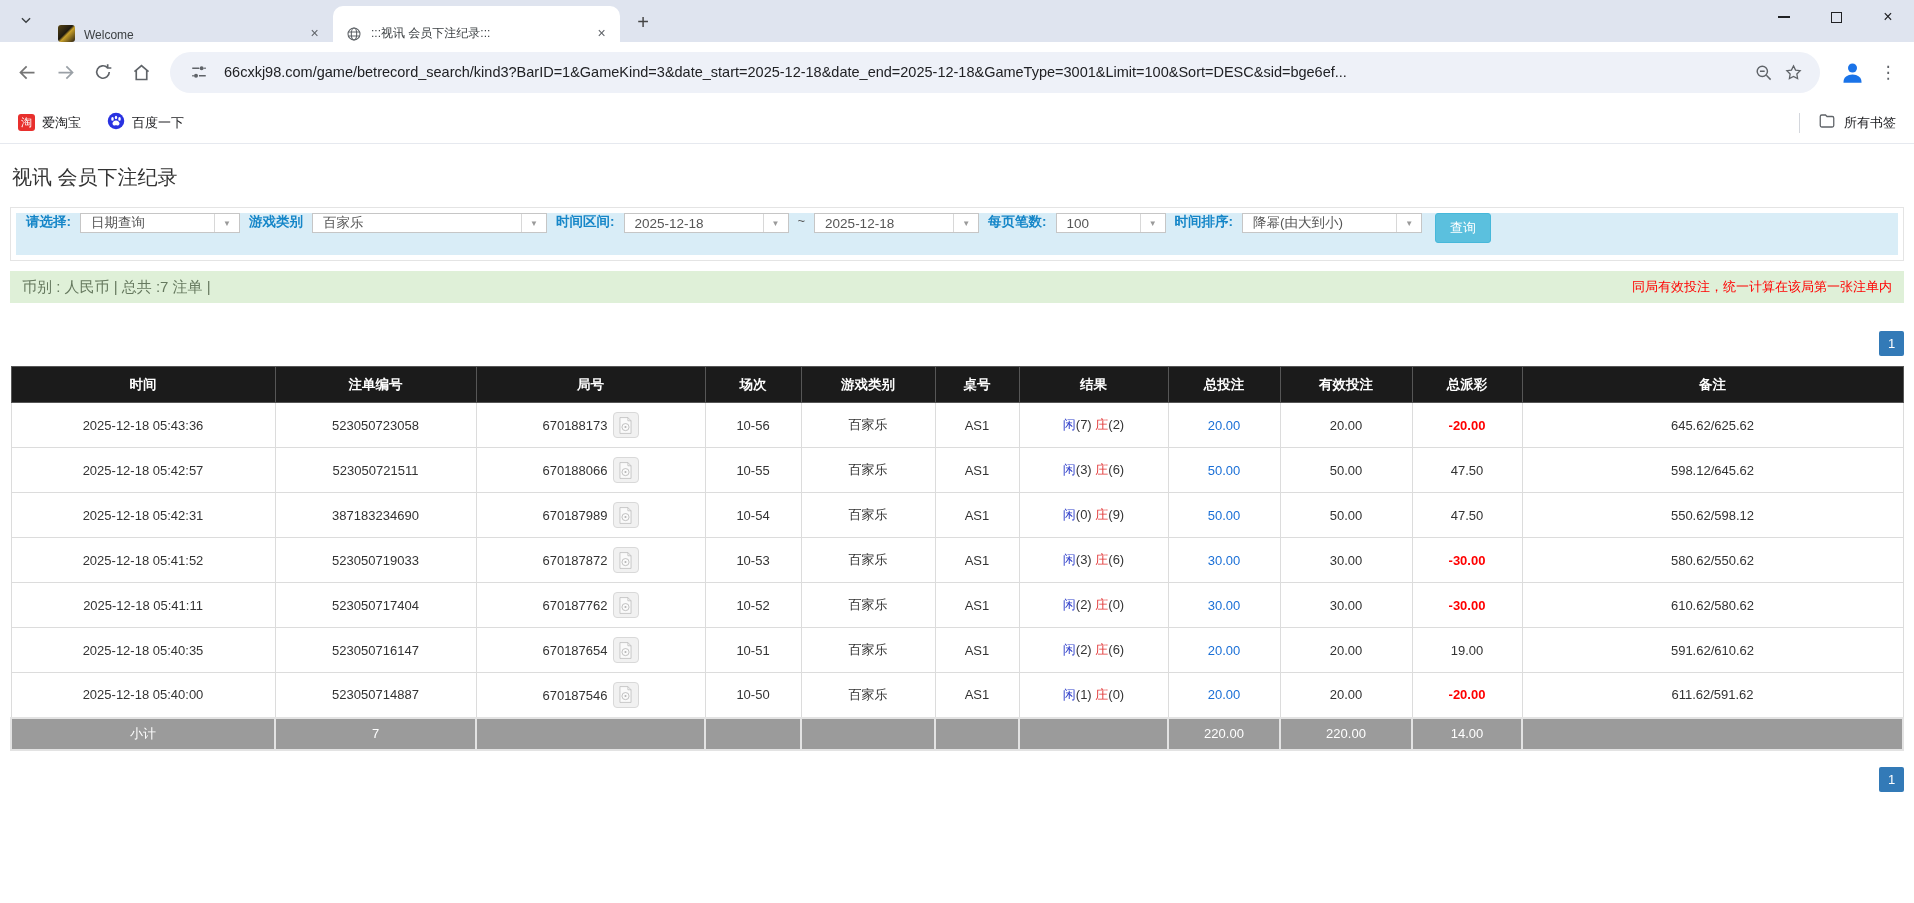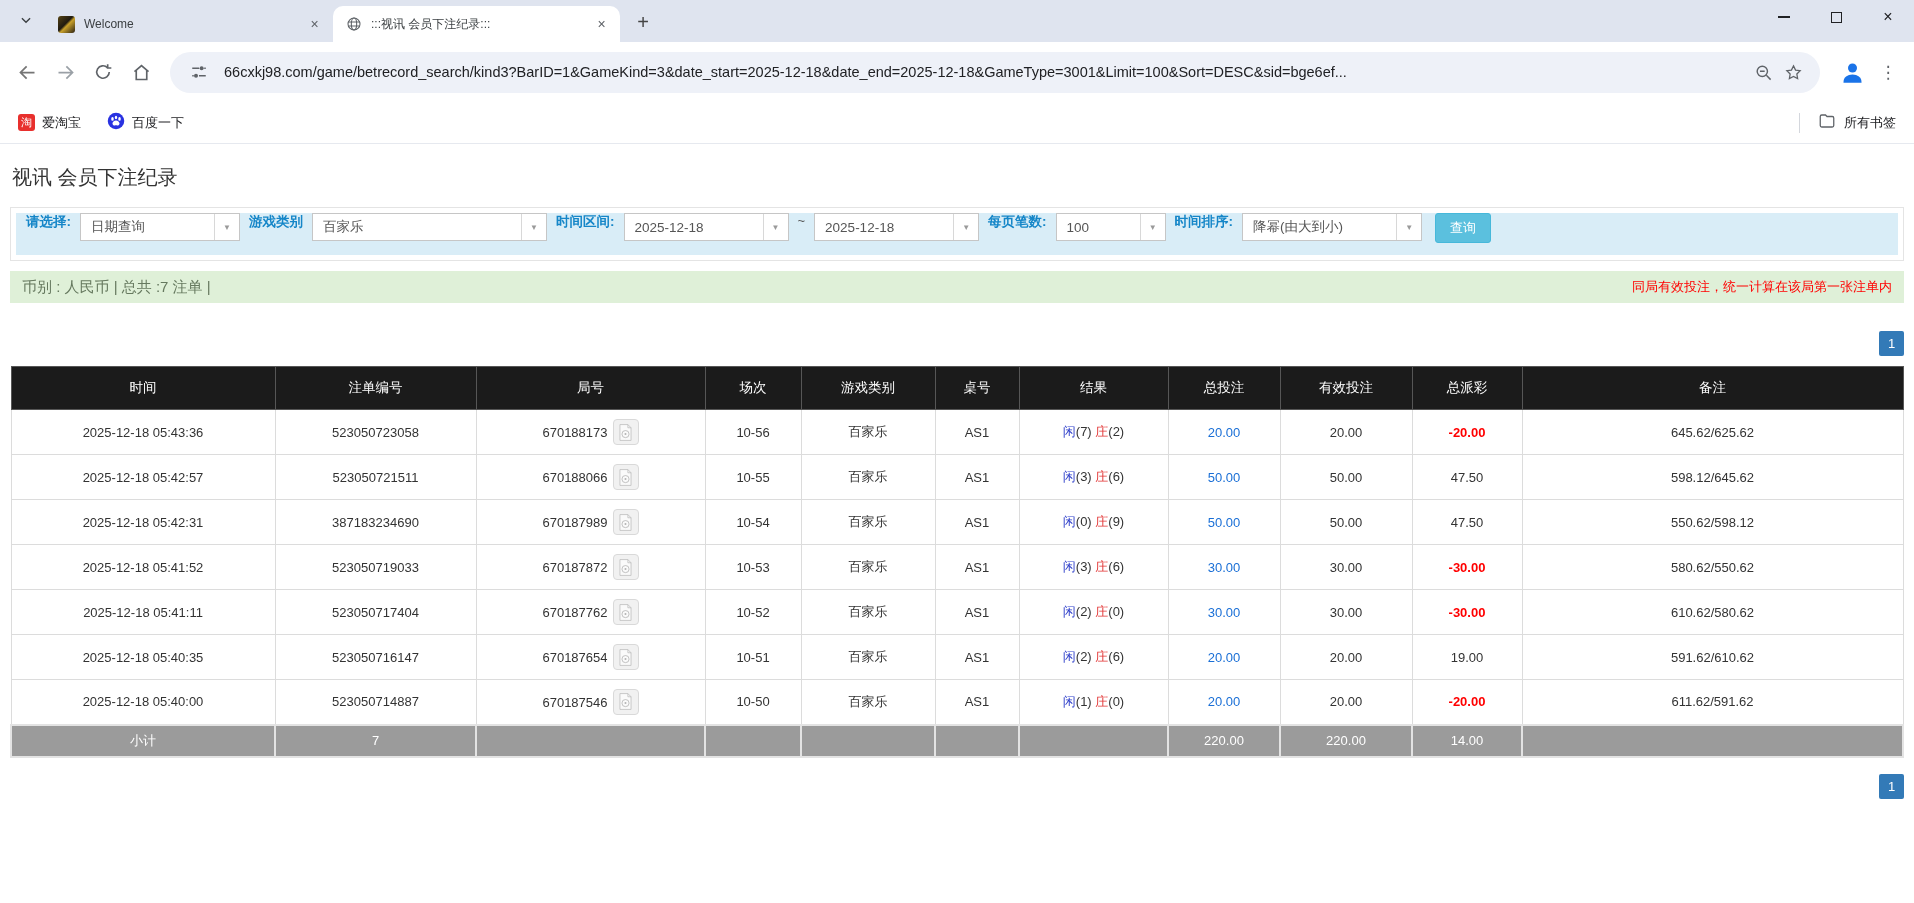--- a/index.html
+++ b/index.html
@@ -3,21 +3,21 @@
 <meta charset="utf-8">
 <style>
   * { box-sizing: border-box; margin: 0; padding: 0; }
   html,body { width:1914px; height:903px; overflow:hidden; background:#fff;
     font-family:"Liberation Sans","DejaVu Sans",sans-serif; }
 
   
   .tabstrip { height:42px; background:#dfe4ef; display:flex; align-items:flex-end; padding-left:10px; }
   .tab-search { width:28px; height:28px; margin:0 6px 6px 2px; border-radius:14px;
     display:flex; align-items:center; justify-content:center; }
-  .tab { width:287px; height:36px; display:flex; align-items:center; padding:0 10px 0 12px;
+  .tab { width:287px; height:36px; display:flex; align-items:flex-end; padding:0 10px 0 12px;
     border-radius:10px 10px 0 0; font-size:12px; color:#3c4043; position:relative; }
   .tab.active { background:#fff; }
   .tab .favicon { width:17px; height:17px; margin-right:9px; flex:0 0 auto;
     display:flex; align-items:center; justify-content:center; }
   .welcome-fav { border-radius:3px; background:linear-gradient(135deg,#574413 0%,#1f1a10 45%,#c8a02a 55%,#2b2112 100%); }
   .tab-title { flex:1; white-space:nowrap; overflow:hidden; text-overflow:ellipsis; }
   .tab-close { width:17px; height:17px; margin-left:8px; border-radius:9px; color:#5f6368;
     font-size:14px; line-height:16px; text-align:center; flex:0 0 auto; }
   .newtab { width:30px; height:30px; margin:0 0 5px 8px; font-size:20px; color:#444;
     display:flex; align-items:center; justify-content:center; border-radius:15px; }
@@ -51,21 +51,21 @@
 
   
   .page { padding:16px 10px 0 10px; }
   .page-title { font-size:20px; color:#333; font-weight:400; margin:4px 0 16px 2px; }
 
   .filter-wrap { border:1px solid #e4e4e4; padding:5px; }
   .filter-bar { background:#d9edf7; border-radius:0; height:42px; display:flex;
     align-items:flex-start; padding:0 10px; gap:9px; }
   .flabel { color:#1586c8; font-weight:700; font-size:13.5px; white-space:nowrap; }
   .tilde { color:#555; font-size:13px; }
-  .sel { display:inline-flex; height:28px; background:#fff; border:1px solid #c6c6c6;
+  .sel { display:inline-flex; height:20px; background:#fff; border:1px solid #c6c6c6;
     align-items:stretch; }
   .sel-text { flex:1; display:flex; align-items:center; padding:0 10px; font-size:13.5px;
     color:#555; white-space:nowrap; overflow:hidden; }
   .sel-arrow { width:25px; border-left:1px solid #d8d8d8; display:flex; align-items:center;
     justify-content:center; color:#9a9a9a; font-size:8px; }
   .w1{width:160px} .w2{width:235px} .w3{width:165px} .w4{width:110px} .w5{width:180px}
   .btn-query { background:#5bc0de; border:1px solid #46b8da; color:#fff; height:30px;
     padding:0 14px; font-size:13px; border-radius:3px; margin-left:4px; cursor:pointer; }
 
   .info-bar { margin-top:10px; background:#dff0d8; height:32px; display:flex;
@@ -74,21 +74,21 @@
   .info-right { color:#f00; font-size:13px; }
 
   .pager-row { display:flex; justify-content:flex-end; margin:28px 0 10px; }
   .pager-row.bottom { margin:16px 0 0; }
   .pager { min-width:25px; height:25px; background:#337ab7; color:#fff; font-size:13px;
     display:flex; align-items:center; justify-content:center; border-radius:2px; }
 
   table { width:100%; border-collapse:collapse; table-layout:fixed; }
   .c1{width:264px}.c2{width:201px}.c3{width:229px}.c4{width:96px}.c5{width:134px}
   .c6{width:84px}.c7{width:149px}.c8{width:112px}.c9{width:132px}.c10{width:110px}
-  th { background:#1b1b1b; color:#fff; height:43px; font-size:13.5px; font-weight:400;
+  th { background:#1b1b1b; color:#fff; height:36px; font-size:13.5px; font-weight:700;
     border:1px solid #565656; text-align:center; }
   td { height:45px; text-align:center; font-size:13px; color:#333; background:#fff;
     border:1px solid #dcdcdc; overflow:hidden; }
   td.blue { color:#1a6fd6; }
   td.red { color:#f00;font-weight:bold; }
   .round-cell span { vertical-align:middle; }
   .vicon { display:inline-flex; width:26px; height:26px; margin-left:5px; background:#f1f1f1;
     border:1px solid #d9d9d9; border-radius:4px; align-items:center; justify-content:center; }
   .rp { color:#2b3cc9; } .rb { color:#e23535; } .rn { color:#333; }
   tfoot td { background:#9b9b9b; color:#fff; height:32px; border:2px solid #e3e3e3;

